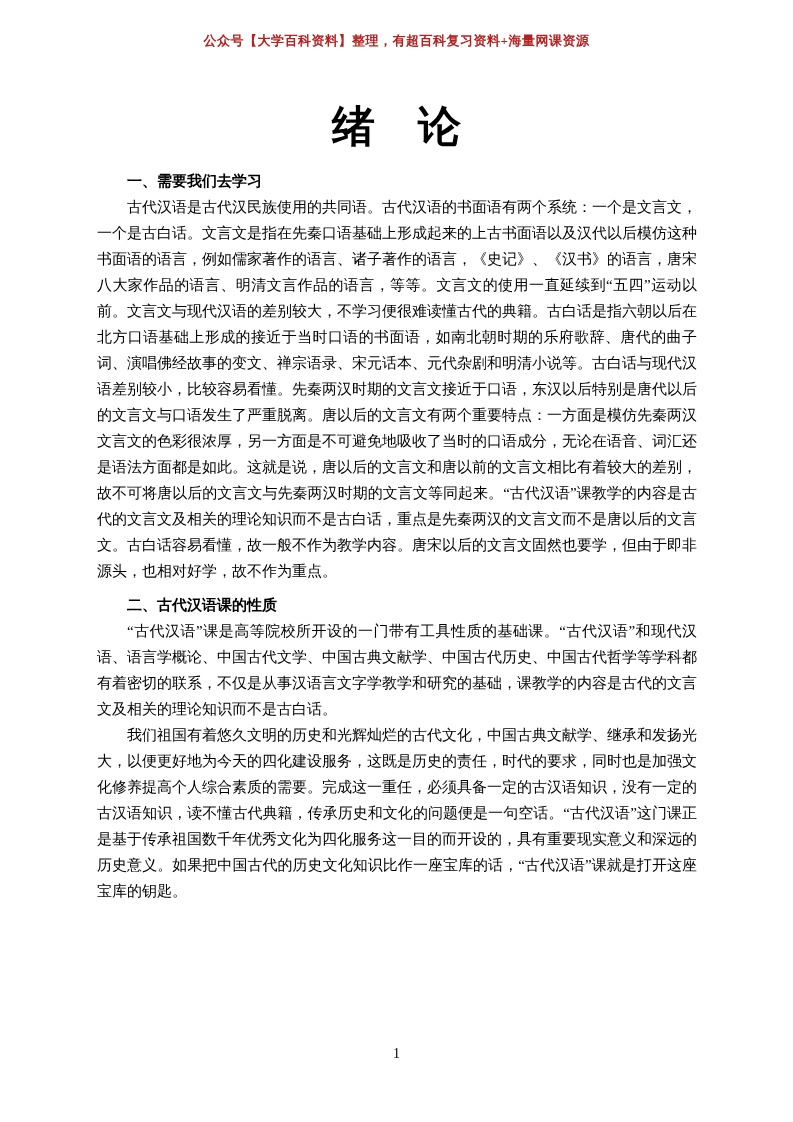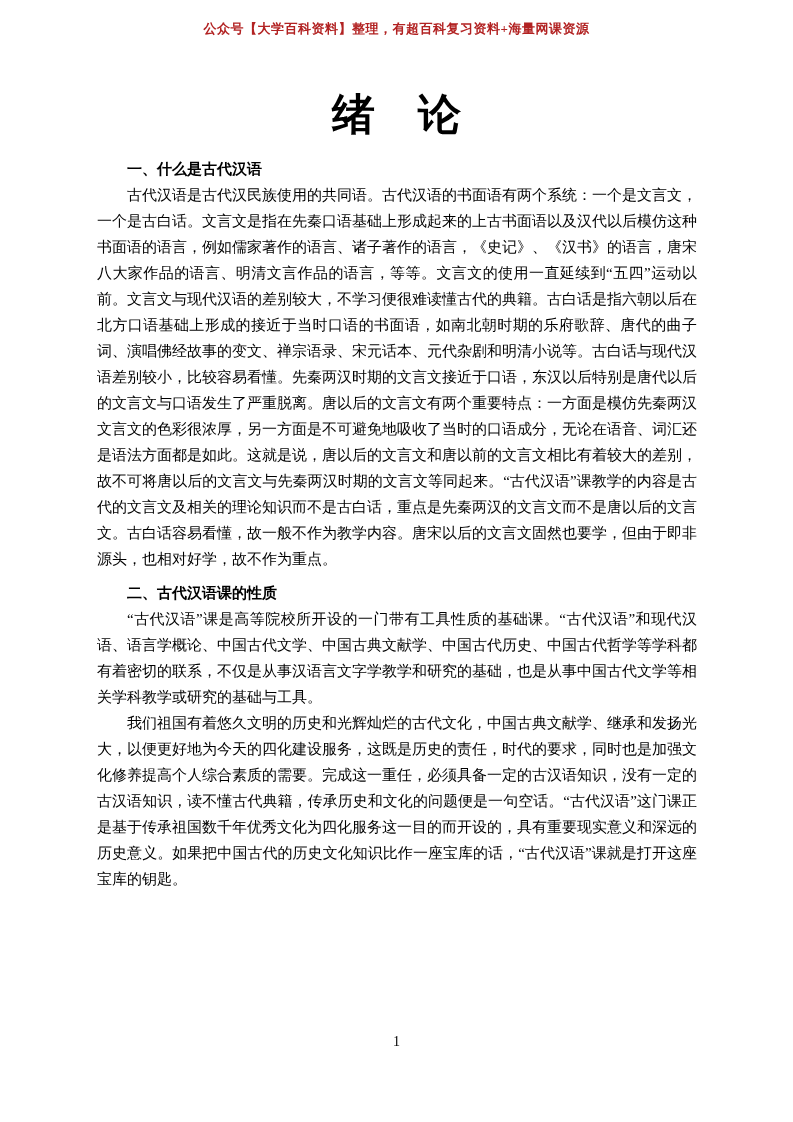--- a/index.html
+++ b/index.html
@@ -5,21 +5,21 @@
   html, body {
     margin: 0;
     padding: 0;
     background: #ffffff;
   }
   .page {
     position: relative;
     width: 793px;
     height: 1094px;
     background: #ffffff;
-    margin: 0 auto;
+    margin: 12px auto;
     font-family: "Liberation Serif", "DejaVu Serif", serif;
     color: #000000;
     overflow: hidden;
   }
   .doc-header {
     position: absolute;
     top: 20px;
     left: 0;
     width: 100%;
     text-align: center;
@@ -73,25 +73,25 @@
 <body>
 
 <div class="page">
 
   <div class="doc-header" style="color: rgb(178, 34, 34);">公众号【大学百科资料】整理，有超百科复习资料+海量网课资源</div>
 
   <h1 class="doc-title">绪　论</h1>
 
   <div class="content">
 
-    <h2 class="first">一、什么是古代汉语</h2>
+    <h2 class="first">一、需要我们去学习</h2>
     <p>古代汉语是古代汉民族使用的共同语。古代汉语的书面语有两个系统：一个是文言文，一个是古白话。文言文是指在先秦口语基础上形成起来的上古书面语以及汉代以后模仿这种书面语的语言，例如儒家著作的语言、诸子著作的语言，《史记》、《汉书》的语言，唐宋八大家作品的语言、明清文言作品的语言，等等。文言文的使用一直延续到“五四”运动以前。文言文与现代汉语的差别较大，不学习便很难读懂古代的典籍。古白话是指六朝以后在北方口语基础上形成的接近于当时口语的书面语，如南北朝时期的乐府歌辞、唐代的曲子词、演唱佛经故事的变文、禅宗语录、宋元话本、元代杂剧和明清小说等。古白话与现代汉语差别较小，比较容易看懂。先秦两汉时期的文言文接近于口语，东汉以后特别是唐代以后的文言文与口语发生了严重脱离。唐以后的文言文有两个重要特点：一方面是模仿先秦两汉文言文的色彩很浓厚，另一方面是不可避免地吸收了当时的口语成分，无论在语音、词汇还是语法方面都是如此。这就是说，唐以后的文言文和唐以前的文言文相比有着较大的差别，故不可将唐以后的文言文与先秦两汉时期的文言文等同起来。“古代汉语”课教学的内容是古代的文言文及相关的理论知识而不是古白话，重点是先秦两汉的文言文而不是唐以后的文言文。古白话容易看懂，故一般不作为教学内容。唐宋以后的文言文固然也要学，但由于即非源头，也相对好学，故不作为重点。</p>
 
     <h2>二、古代汉语课的性质</h2>
-    <p>“古代汉语”课是高等院校所开设的一门带有工具性质的基础课。“古代汉语”和现代汉语、语言学概论、中国古代文学、中国古典文献学、中国古代历史、中国古代哲学等学科都有着密切的联系，不仅是从事汉语言文字学教学和研究的基础，也是从事中国古代文学等相关学科教学或研究的基础与工具。</p>
+    <p>“古代汉语”课是高等院校所开设的一门带有工具性质的基础课。“古代汉语”和现代汉语、语言学概论、中国古代文学、中国古典文献学、中国古代历史、中国古代哲学等学科都有着密切的联系，不仅是从事汉语言文字学教学和研究的基础，课教学的内容是古代的文言文及相关的理论知识而不是古白话。</p>
     <p>我们祖国有着悠久文明的历史和光辉灿烂的古代文化，中国古典文献学、继承和发扬光大，以便更好地为今天的四化建设服务，这既是历史的责任，时代的要求，同时也是加强文化修养提高个人综合素质的需要。完成这一重任，必须具备一定的古汉语知识，没有一定的古汉语知识，读不懂古代典籍，传承历史和文化的问题便是一句空话。“古代汉语”这门课正是基于传承祖国数千年优秀文化为四化服务这一目的而开设的，具有重要现实意义和深远的历史意义。如果把中国古代的历史文化知识比作一座宝库的话，“古代汉语”课就是打开这座宝库的钥匙。</p>
 
 
   </div>
 
   <div class="doc-footer">1</div>
 
 </div>
 
 </body></html>

